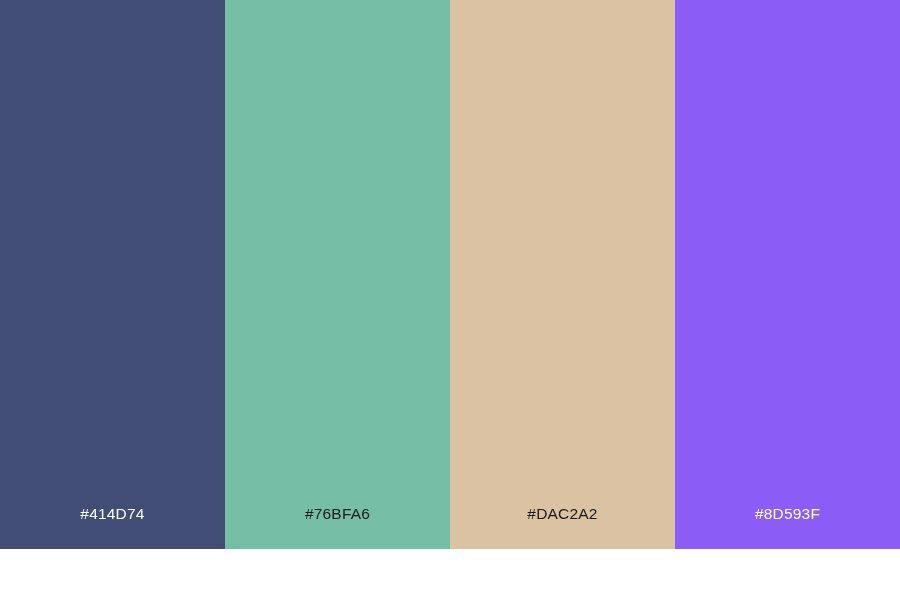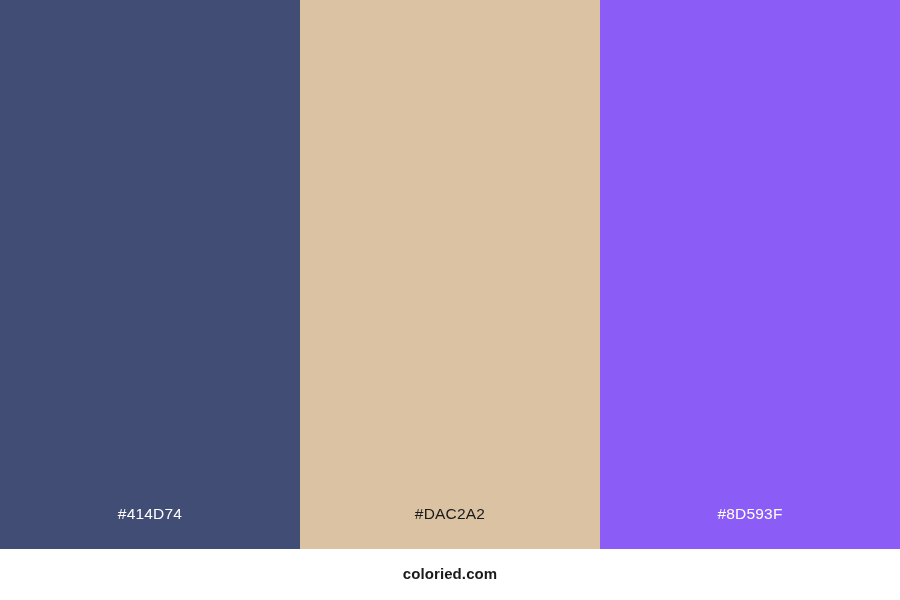--- a/index.html
+++ b/index.html
@@ -66,29 +66,29 @@
 <body>
 
 <div class="palette-page" style="background-color: rgb(255, 255, 255);">
 
   <div class="swatch-strip">
 
     <div class="swatch" style="background-color: rgb(65, 77, 116);">
       <span class="swatch-label" style="color: rgb(255, 255, 255);">#414D74</span>
     </div>
 
+    <div class="swatch" style="background-color: rgb(118, 191, 166);">
+      <span class="swatch-label" style="color: rgb(26, 26, 26);">#76BFA6</span>
+    </div>
 
     <div class="swatch" style="background-color: rgb(218, 194, 162);">
       <span class="swatch-label" style="color: rgb(26, 26, 26); margin-top: 20px;">#DAC2A2</span>
     </div>
 
 
     <div class="swatch" style="background-color: #8b5cf6;">
       <span class="swatch-label" style="color: rgb(255, 255, 255);">#8D593F</span>
     </div>
 
   </div>
 
-  <div class="footer">
-    <span class="footer-text" style="color: rgb(26, 26, 26);">coloried.com</span>
-  </div>
 
 </div>
 
 </body></html>

